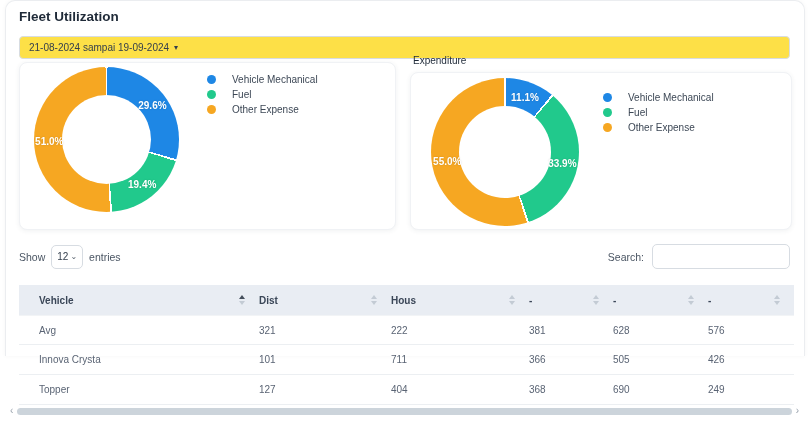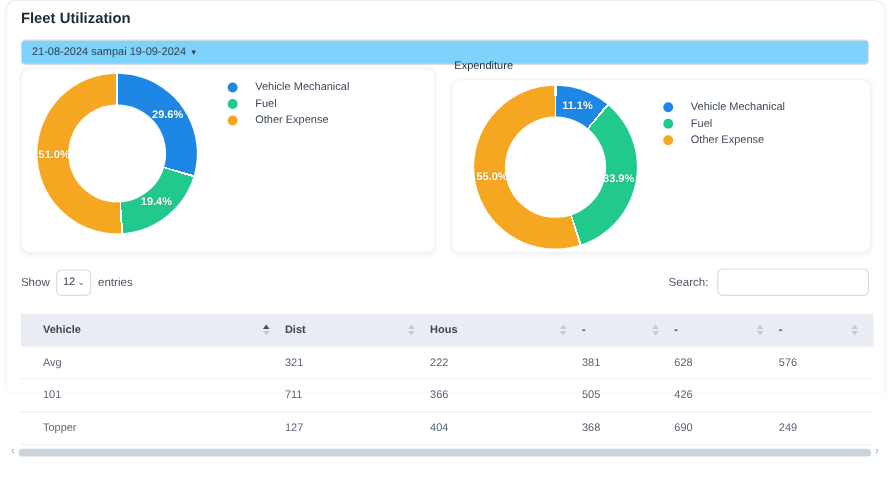--- a/index.html
+++ b/index.html
@@ -6,21 +6,21 @@
   html,body { width:811px; height:437px; background:#fff; overflow:hidden;
     font-family:"Liberation Sans", sans-serif; }
   .container { position:absolute; left:5px; top:0; width:800px; height:356px;
     background:#fff; border:1px solid #ebedf0; border-bottom:none;
     border-radius:10px 10px 0 0; box-shadow:0 0 5px rgba(30,40,60,.04); }
 
   .page-title { position:absolute; left:13px; top:8px; font-size:13.5px; font-weight:700;
     color:#1f2a38; }
 
   .date-filter { position:absolute; left:13px; right:14px; top:35px; height:23px;
-    border:1px solid #d7dce2; border-radius:4px; background:#7dd3fc;
+    border:1px solid #d7dce2; border-radius:4px; background:#fde047;
     display:flex; align-items:center; gap:5px; padding:0 9px;
     font-size:10px; color:#333e4c; cursor:pointer; }
   .date-filter .caret { font-size:8px; color:#333e4c; line-height:1; }
 
   .chart-card { position:absolute; background:#fff; border:1px solid #f0f2f5;
     border-radius:8px; box-shadow:0 1px 5px rgba(40,50,70,.07); }
   .card-left  { left:13px; top:61px; width:377px; height:168px; }
   .card-right { left:404px; top:71px; width:382px; height:158px; }
   .chart-title { position:absolute; left:407px; top:54px; font-size:10px;
     font-weight:400; color:#1f2a38; }
@@ -194,20 +194,21 @@
     <div id="tbody">
         <div class="trow tbody-row">
           <div class="td">Avg</div>
           <div class="td">321</div>
           <div class="td">222</div>
           <div class="td">381</div>
           <div class="td">628</div>
           <div class="td">576</div>
         </div>
         <div class="trow tbody-row">
+          <div class="td">Innova Crysta</div>
           <div class="td">101</div>
           <div class="td">711</div>
           <div class="td">366</div>
           <div class="td">505</div>
           <div class="td">426</div>
         </div>
         <div class="trow tbody-row">
           <div class="td">Topper</div>
           <div class="td">127</div>
           <div class="td">404</div>

